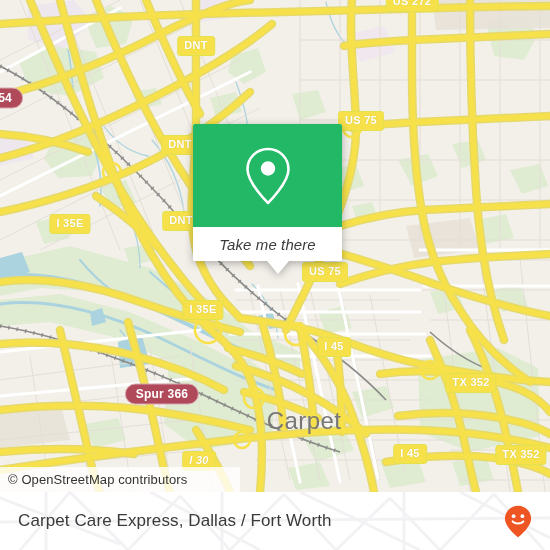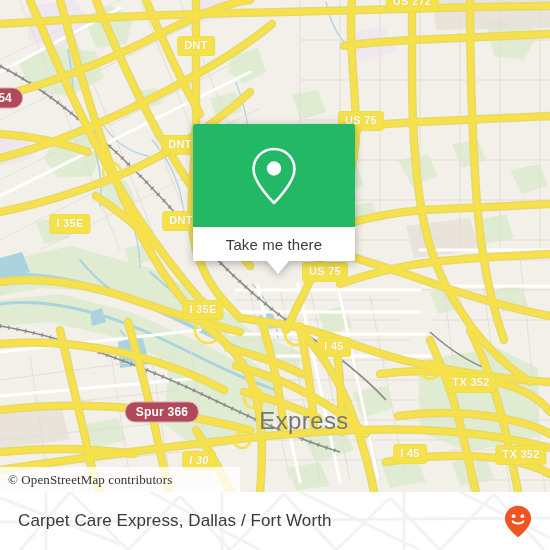--- a/index.html
+++ b/index.html
@@ -56,22 +56,22 @@
     white-space:nowrap;
   }
 
   
   #callout{
     position:absolute;
     left:193px; top:124px; width:169px; height:137px;
     filter:drop-shadow(0 2px 4px rgba(0,0,0,.30));
   }
   #callout-body{
-    position:absolute; left:0; top:0; width:162px; height:137px;
-    border-radius:2px; overflow:hidden; background:#ffffff;
+    position:absolute; left:0; top:0; width:149px; height:137px;
+    border-radius:2px; overflow:hidden; background:#ffffff;font-style:italic;
   }
   #callout-green{
     height:103px; width:100%;
     background:#22b866;
     display:flex; align-items:center; justify-content:center;
   }
   #callout-pin{ width:54px; height:62px; display:block; }
   #callout-btn{
     height:34px; width:100%;
     background:#ffffff;
@@ -89,21 +89,20 @@
 
   
   #osm-attrib{
     position:absolute; left:0; top:467px;
     height:25px; width:240px;
     display:flex; align-items:center;
     padding-left:8px;
     background:rgba(255,255,255,.80);
     color:#333333; font-size:13px;
     letter-spacing:.1px;
-    font-family:Liberation Serif, serif;
   }
 
   
   #footer{
     position:absolute; left:0; top:492px; width:550px; height:58px;
     background:#ffffff; overflow:hidden;
   }
   #footer-watermark{
     position:absolute; left:0; top:0; width:550px; height:58px;
     opacity:.55;
@@ -362,22 +361,22 @@
       <div class="shield shield-hw" style="left: 361px; top: 121px;">US 75</div>
       <div class="shield shield-hw" style="left: 325px; top: 272px;">US 75</div>
       <div class="shield shield-hw" style="left: 70px; top: 224px;">I 35E</div>
       <div class="shield shield-hw" style="left: 203px; top: 310px;">I 35E</div>
       <div class="shield shield-hw" style="left: 334px; top: 347px;">I 45</div>
       <div class="shield shield-hw" style="left: 410px; top: 454px;">I 45</div>
       <div class="shield shield-hw" style="left: 199px; top: 461px; font-style: italic;">I 30</div>
       <div class="shield shield-hw" style="left: 471px; top: 383px;">TX 352</div>
       <div class="shield shield-hw" style="left: 521px; top: 455px;">TX 352</div>
       <div class="shield shield-spur" style="left: 5px; top: 98px;">54</div>
-      <div class="shield shield-spur" style="left: 162px; top: 412px; border-radius: 10px;">Spur 366</div>
-      <div class="place-label" style="left: 304px; top: 421px;">Express</div>
+      <div class="shield shield-spur" style="left: 162px; top: 394px;">Spur 366</div>
+      <div class="place-label" style="left: 304px; top: 421px;">Carpet</div>
     </div>
 
   <div id="callout">
     <div id="callout-body">
       <div id="callout-green">
         <svg id="callout-pin" viewBox="0 0 54 62">
           <path d="M27 4 C15.5 4 6.5 13 6.5 24.2 C6.5 38 27 58 27 58 C27 58 47.5 38 47.5 24.2 C47.5 13 38.5 4 27 4 Z" fill="none" stroke="#ffffff" stroke-width="2.6" stroke-linejoin="round"></path>
           <circle cx="27" cy="23.5" r="7.2" fill="#ffffff"></circle>
         </svg>
       </div>

